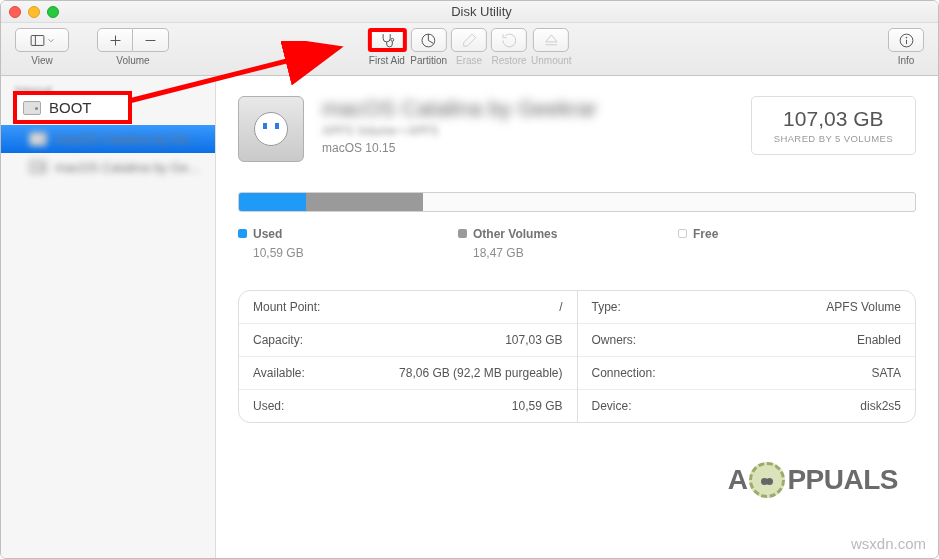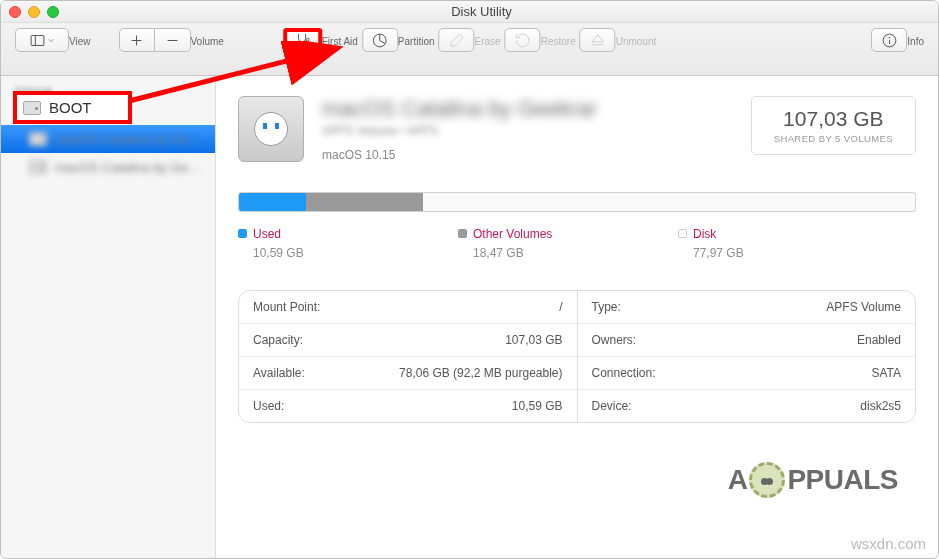--- a/index.html
+++ b/index.html
@@ -11,21 +11,21 @@
   .titlebar { height: 22px; background: linear-gradient(#f6f6f6,#ececec); display: flex; align-items: center; padding: 0 8px; border-bottom: 1px solid #dcdcdc; }
   .traffic { display:flex; gap:7px; }
   .dot { width:12px; height:12px; border-radius:50%; }
   .dot.red{background:#ff5f56;border:1px solid #e1493e;}
   .dot.yellow{background:#ffbd2e;border:1px solid #dfa022;}
   .dot.green{background:#27c93f;border:1px solid #1da62f;}
   .title { position:absolute; left:0; right:0; text-align:center; font-size:13px; color:#444;margin-left:24px; }
 
   
   .toolbar { height: 53px; background: linear-gradient(#f3f3f3,#e9e9e9); border-bottom:1px solid #c7c7c7; display:flex; align-items:flex-start; padding: 5px 14px 0 14px; position:relative; }
-  .tgrp { display:flex; flex-direction:row; align-items:center; margin-right: 28px; }
+  .tgrp { display:flex; flex-direction:column; align-items:center; margin-right: 28px; }
   .tgrp.right { margin-left:auto; margin-right:0; }
   .btnrow { display:flex; }
   .tbtn { height:24px; min-width:36px; background:linear-gradient(#fefefe,#f1f1f1); border:1px solid #bdbdbd; border-radius:5px; display:flex; align-items:center; justify-content:center; color:#555; }
   .tbtn.seg-l{border-top-right-radius:0;border-bottom-right-radius:0;}
   .tbtn.seg-r{border-top-left-radius:0;border-bottom-left-radius:0;border-left:none;}
   .tbtn.disabled{color:#cdcdcd;}
   .tlabel{font-size:10px;color:#666;margin-top:3px;}
   .tlabel.disabled{ color:#b8b8b8; }
   .center-tools{position:absolute; left:50%; transform:translateX(-50%); top:5px; display:flex; gap:4px;}
   .center-tools .tgrp{margin-right:0;}
@@ -58,37 +58,37 @@
   .main { flex:1; padding:20px 22px 14px 22px; overflow:hidden; color:#333; }
   .vol-header{ display:flex; align-items:flex-start; gap:18px; }
   .vol-icon{ width:66px; height:66px; background:linear-gradient(#e8e8e8,#c9c9c9); border:1px solid #b0b0b0; border-radius:6px; position:relative; display:flex; align-items:center; justify-content:center;}
   .vol-icon .face{width:34px;height:34px;border-radius:50%;background:#fff; border:1px solid #999; position:relative;}
   .vol-icon .face::before,.vol-icon .face::after{content:"";position:absolute;width:4px;height:6px;background:#2b7de1;top:10px;}
   .vol-icon .face::before{left:8px;}
   .vol-icon .face::after{right:8px;}
   .vol-titles{ flex:1; }
   .vol-name{ font-size:22px; font-weight:500; filter:blur(5px); color:#666;}
   .vol-sub{ font-size:12px; color:#888; margin-top:2px; filter:blur(3px);}
-  .vol-os{ font-size:12px; color:#888; margin-top:10px;}
+  .vol-os{ font-size:12px; color:#888; margin-top:3px;}
   .size-box{ border:1px solid #ddd; border-radius:5px; padding:10px 22px; text-align:center;}
   .size-big{ font-size:21px; color:#555;}
   .size-small{ font-size:9.5px; color:#9a9a9a; letter-spacing:0.4px; margin-top:2px;}
 
   .usage-bar{ margin-top:30px; height:20px; border:1px solid #d0d0d0; border-radius:3px; overflow:hidden; display:flex; background:#fafafa;}
   .seg{ height:100%; }
   .seg.used{ background:#1f9af7; }
   .seg.other{ background:#9a9a9a; }
 
   .legend{ display:flex; margin-top:12px; }
   .lg{ width:220px; }
   .lg .dotk{ display:inline-block; width:9px;height:9px;border-radius:2px; margin-right:6px; vertical-align:middle;}
   .lg.used .dotk{background:#1f9af7;}
   .lg.other .dotk{background:#9a9a9a;}
   .lg.free .dotk{background:#fff;border:1px solid #ccc;}
-  .lg .k{font-size:12px; color:#be185d; font-weight:400;}
+  .lg .k{font-size:12px; color:#737373; font-weight:700;}
   .lg .v{font-size:12px; color:#8d8d8d; margin-top:4px; margin-left:15px;}
 
   .info-grid{ margin-top:30px; border:1px solid #dedede; border-radius:12px; display:flex;}
   .info-col{ flex:1; }
   .info-col + .info-col{ border-left:1px solid #dedede; }
   .info-row{ display:flex; justify-content:space-between; padding:9px 14px; font-size:12px; color:#555; border-bottom:1px solid #ececec;}
   .info-row:last-child{ border-bottom:none;}
   .info-row .v{color:#555;}
 
   .watermark{ position:absolute; right:12px; bottom:6px; font-size:15px; color:#bbb;}
@@ -252,22 +252,21 @@
       <div class="legend">
         <div class="lg used">
           <span class="dotk"></span><span class="k">Used</span>
           <div class="v">10,59 GB</div>
         </div>
         <div class="lg other">
           <span class="dotk"></span><span class="k">Other Volumes</span>
           <div class="v">18,47 GB</div>
         </div>
         <div class="lg free">
-          <span class="dotk"></span><span class="k">Disk</span>
-          <div class="v">77,97 GB</div>
+          <span class="dotk"></span><span class="k">Free</span>
         </div>
       </div>
 
       <div class="info-grid">
         <div class="info-col">
           <div class="info-row">
               <span>Mount Point:</span>
               <span class="v">/</span>
             </div>
           <div class="info-row">

